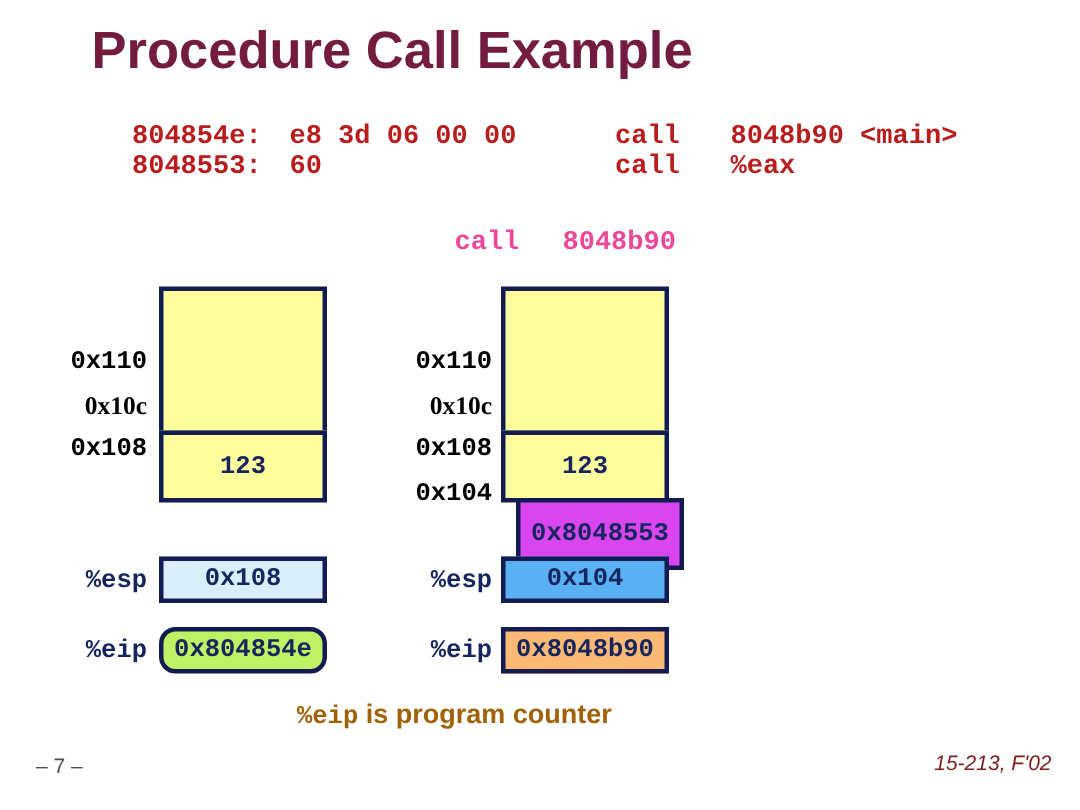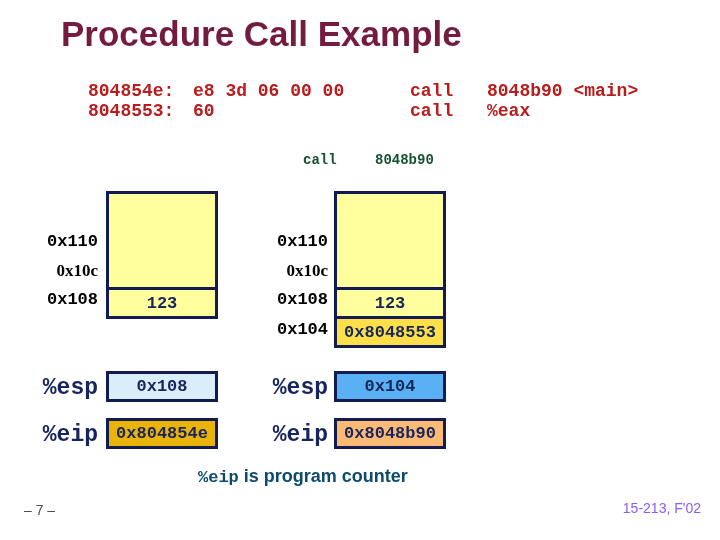--- a/index.html
+++ b/index.html
@@ -18,72 +18,72 @@
   }
 
   
   .code { position:absolute; left:88px; top:81px; font-size:18px; color:#b91c1c; white-space:nowrap; }
   .code-line { height:20px; line-height:20px; }
   .c-addr  { display:inline-block; width:105px; }
   .c-bytes { display:inline-block; width:217px; }
   .c-mn    { display:inline-block; width:77px;  }
 
   
-  .exec { position:absolute; left:303px; top:152px; font-size:14px; color:#14532d; white-space:nowrap; }
+  .exec { position:absolute; left:303px; top:152px; font-size:18px; color:#ec4899; white-space:nowrap; }
   .exec .mn { display:inline-block; width:72px; }
 
   
   .stack-col { position:absolute; top:191px; width:112px; }
   .stack-before-col { left:106px; }
   .stack-after-col  { left:334px; }
   .cell { box-sizing:border-box; width:112px; border:3px solid #121c52; background:#ffff9d; }
   .cell-tall { height:99px; }
   .cell-row {
-    height:32px; margin-top:-3px; display:flex; align-items:center; justify-content:center;
+    height:48px; margin-top:-3px; display:flex; align-items:center; justify-content:center;
     font-size:17px; color:#17255e;
   }
-  .cell-gray { background:#fde047; }
+  .cell-gray { background:#d946ef;margin-left:10px; }
 
   .addr-label {
     position:absolute; width:82px; text-align:right;
     font-size:17px; line-height:18px; color:#000000; white-space:nowrap;
   }
   .al-left  { left:16px; }
   .al-right { left:246px; }
   .al-r1 { top:233px; } .al-r2 { top:262px;font-family:Liberation Serif, serif; } .al-r3 { top:291px; } .al-r4 { top:321px; }
 
   
   .reg-box {
     position:absolute; box-sizing:border-box; width:112px; height:31px;
     border:3px solid #121c52; display:flex; align-items:center; justify-content:center;
     font-size:17px; color:#17255e;
   }
   .esp-before { left:106px; top:371px; background:#d9edfb; }
-  .eip-before { left:106px; top:418px; background:#eab308; }
+  .eip-before { left:106px; top:418px; background:#bef264;border-radius:11px; }
   .esp-after  { left:334px; top:371px; background:#59b0f2; }
   .eip-after  { left:334px; top:418px; background:#fdba74; }
 
   .reg-label {
     position:absolute; width:82px; text-align:right;
-    font-size:23px; line-height:18px; color:#17255e;
+    font-size:17px; line-height:18px; color:#17255e;
   }
   .rl-left  { left:16px; }
   .rl-right { left:246px; }
   .rl-esp { top:379px; } .rl-eip { top:426px; }
 
   
   .caption {
     position:absolute; left:198px; top:466px;
-    font-size:18px; font-weight:bold; color:#0c4a6e; white-space:nowrap;
+    font-size:18px; font-weight:bold; color:#a16207; white-space:nowrap;
   }
   .caption .mono { font-size:17px; }
 
   
   .page-num { position:absolute; left:24px; top:502px; font-size:14px; color:#4c4c56; }
-  .course   { position:absolute; right:19px; top:500px; font-size:14px; color:#8b5cf6; }
+  .course   { position:absolute; right:19px; top:500px; font-size:14px; color:#7f1d1d;font-style:italic; }
 </style>
 </head>
 <body>
 
 <div id="slide">
 
   <div class="title">Procedure Call Example</div>
 
   <div class="code mono">
     <div class="code-line">

